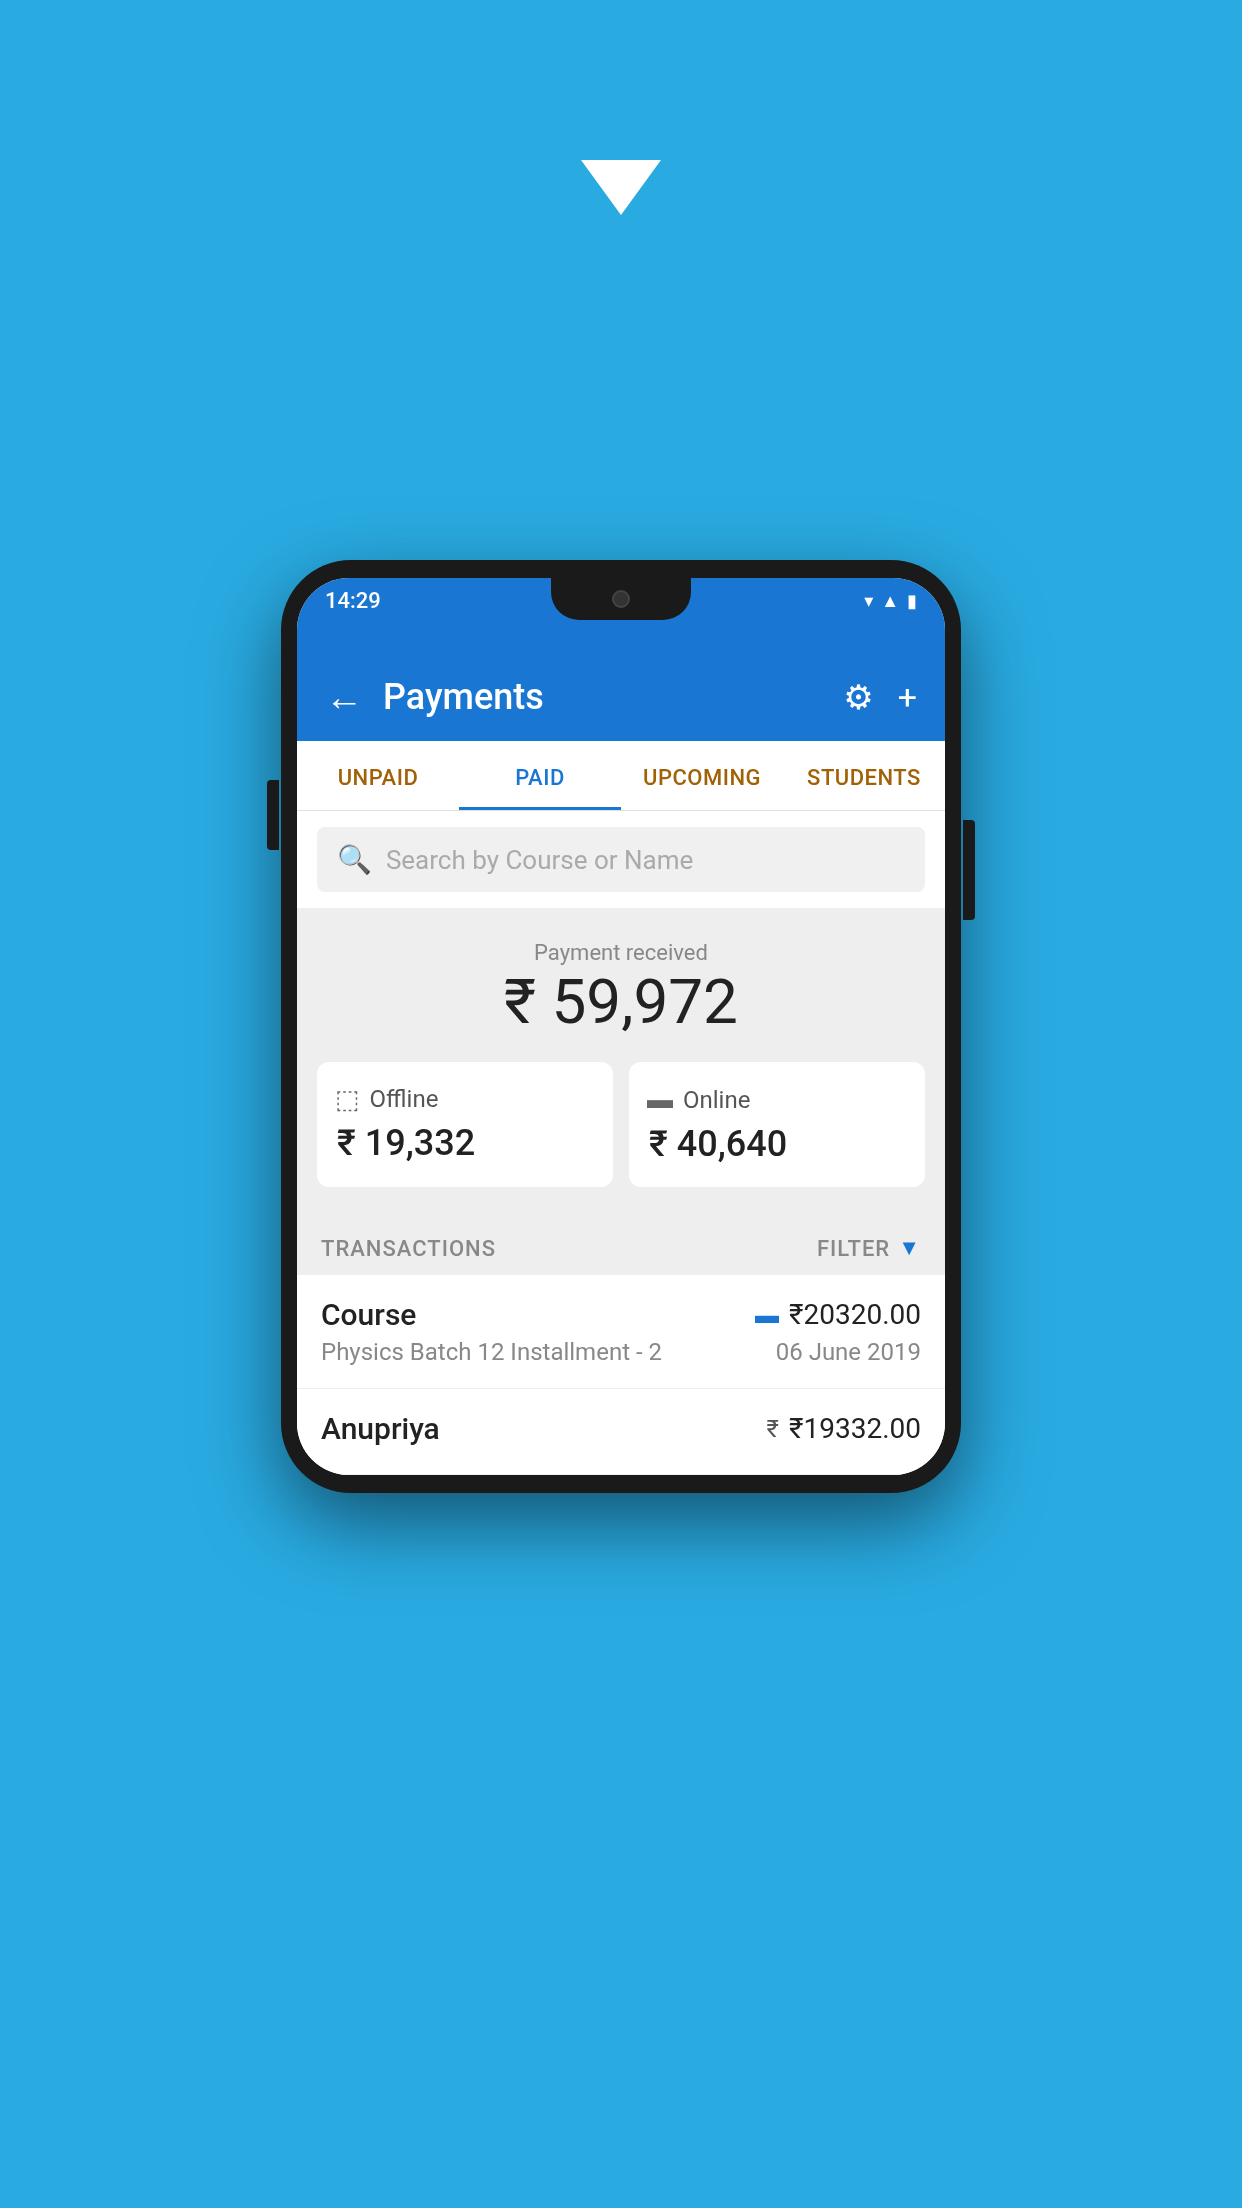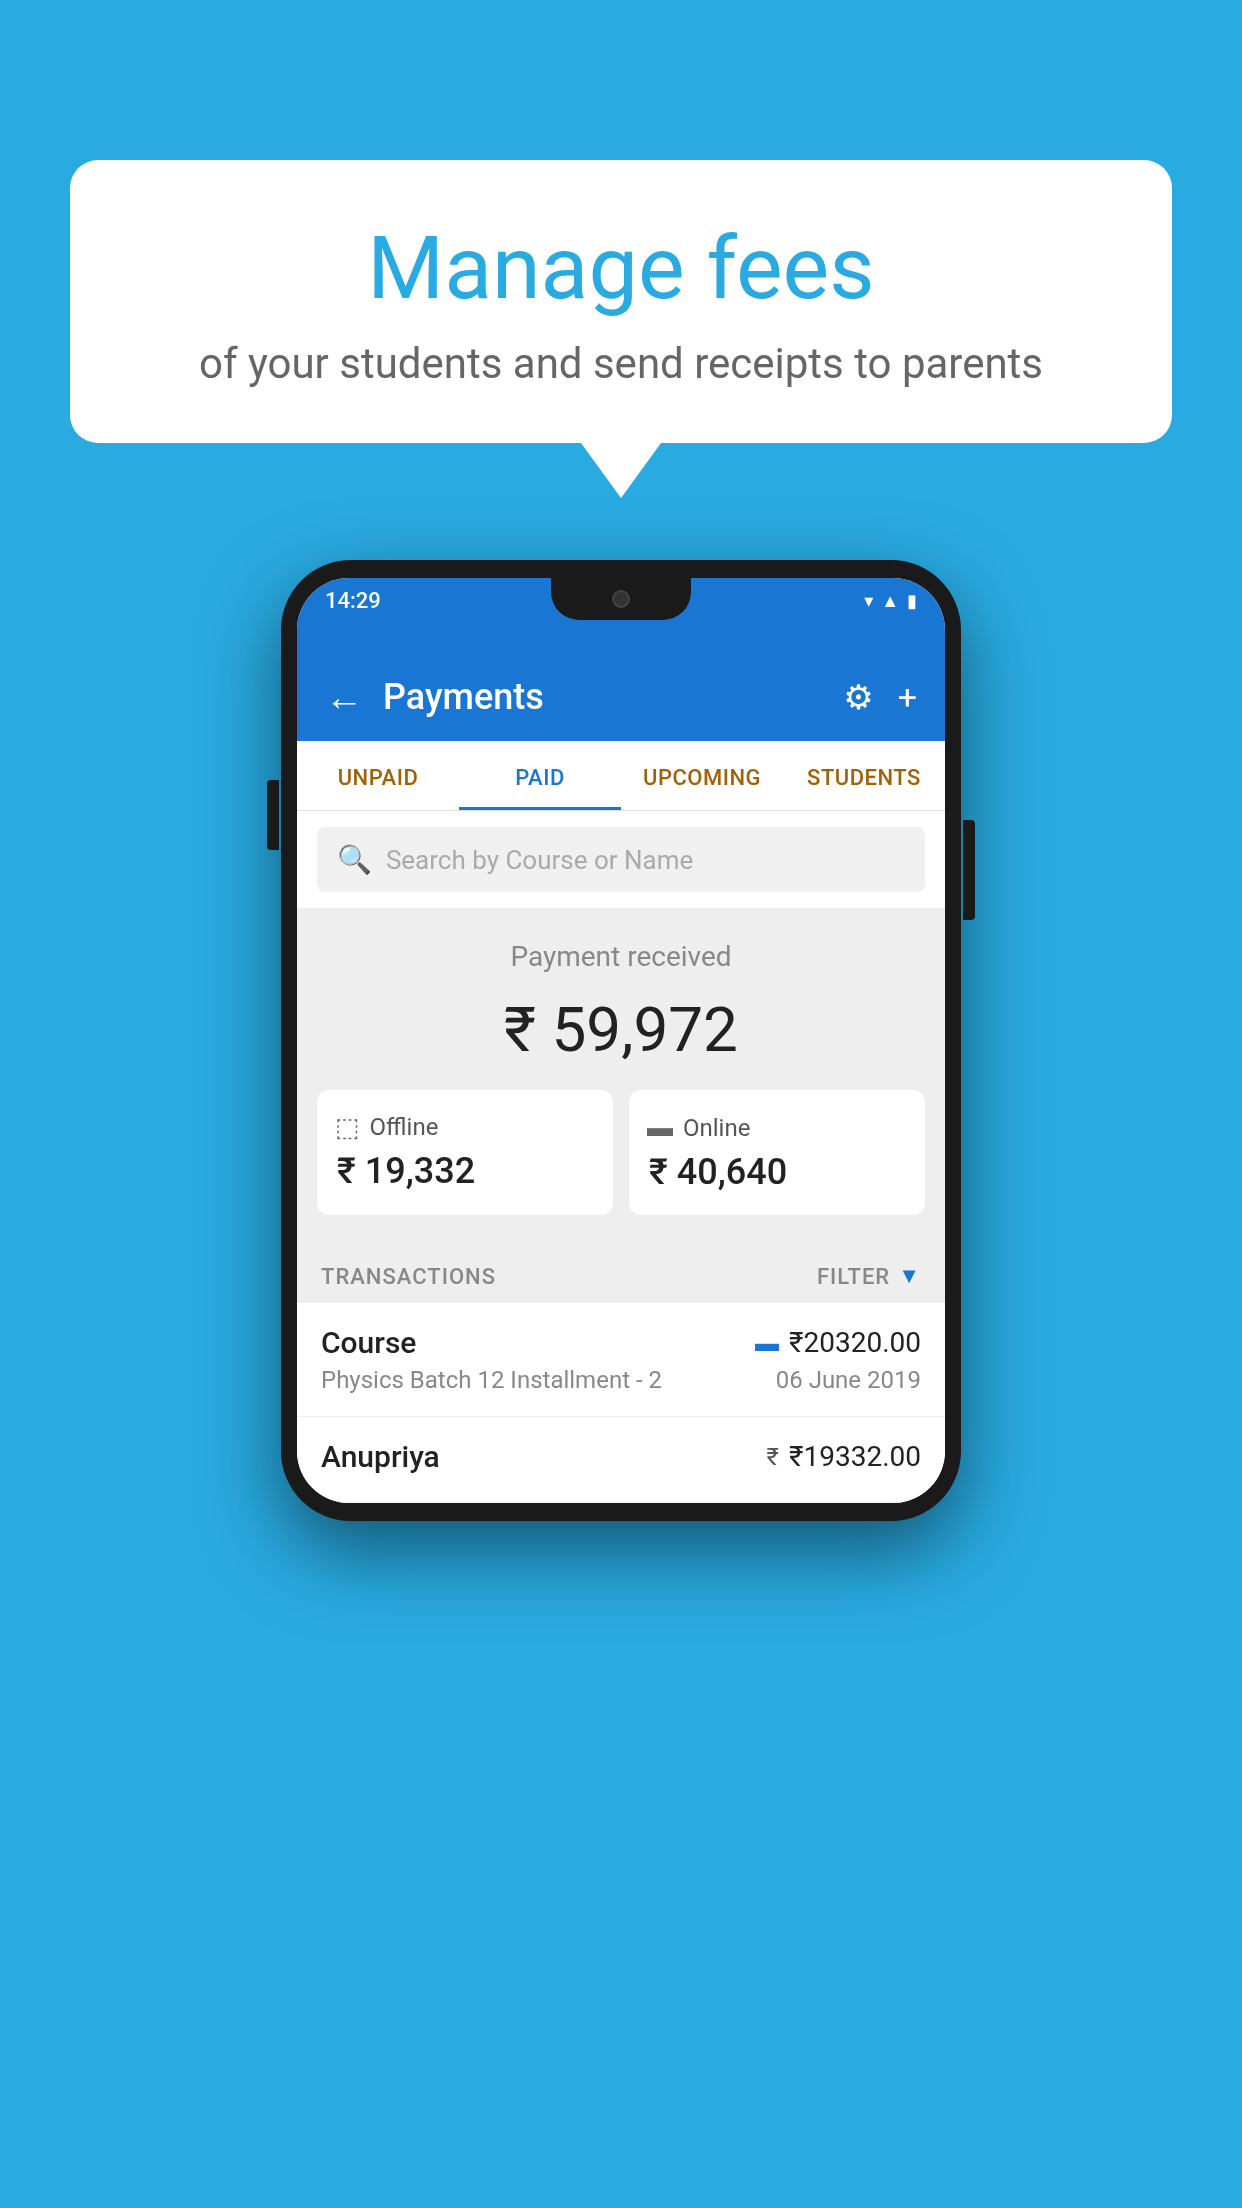--- a/index.html
+++ b/index.html
@@ -230,23 +230,23 @@
       font-size: 26px;
     }
 
     
     .payment-section {
       background: #eeeeee;
       padding: 32px 20px 28px;
       text-align: center;
     }
     .payment-label {
-      font-size: 28px;
+      font-size: 22px;
       color: #888;
-      margin-bottom: 20px;
+      margin-bottom: 0;
     }
     .payment-amount {
       font-size: 62px;
       font-weight: 400;
       color: #222;
       margin-bottom: 24px;
     }
     .payment-cards {
       display: flex;
       gap: 16px;
@@ -356,24 +356,20 @@
     }
     .transaction-date {
       font-size: 24px;
       color: #888;
     }
   </style>
 </head>
 <body>
 
 <div class="speech-bubble-container">
-  <div class="speech-bubble">
-    <div class="speech-bubble-title">Manage fees</div>
-    <div class="speech-bubble-subtitle">of your students and send receipts to parents</div>
-  </div>
   <div class="speech-bubble-tail"></div>
 </div>
 
 <div class="phone-wrapper">
   <div class="phone">
     <div class="phone-screen">
 
       <div class="notch-area">
         <div class="status-bar">
           <span class="status-time">14:29</span>

